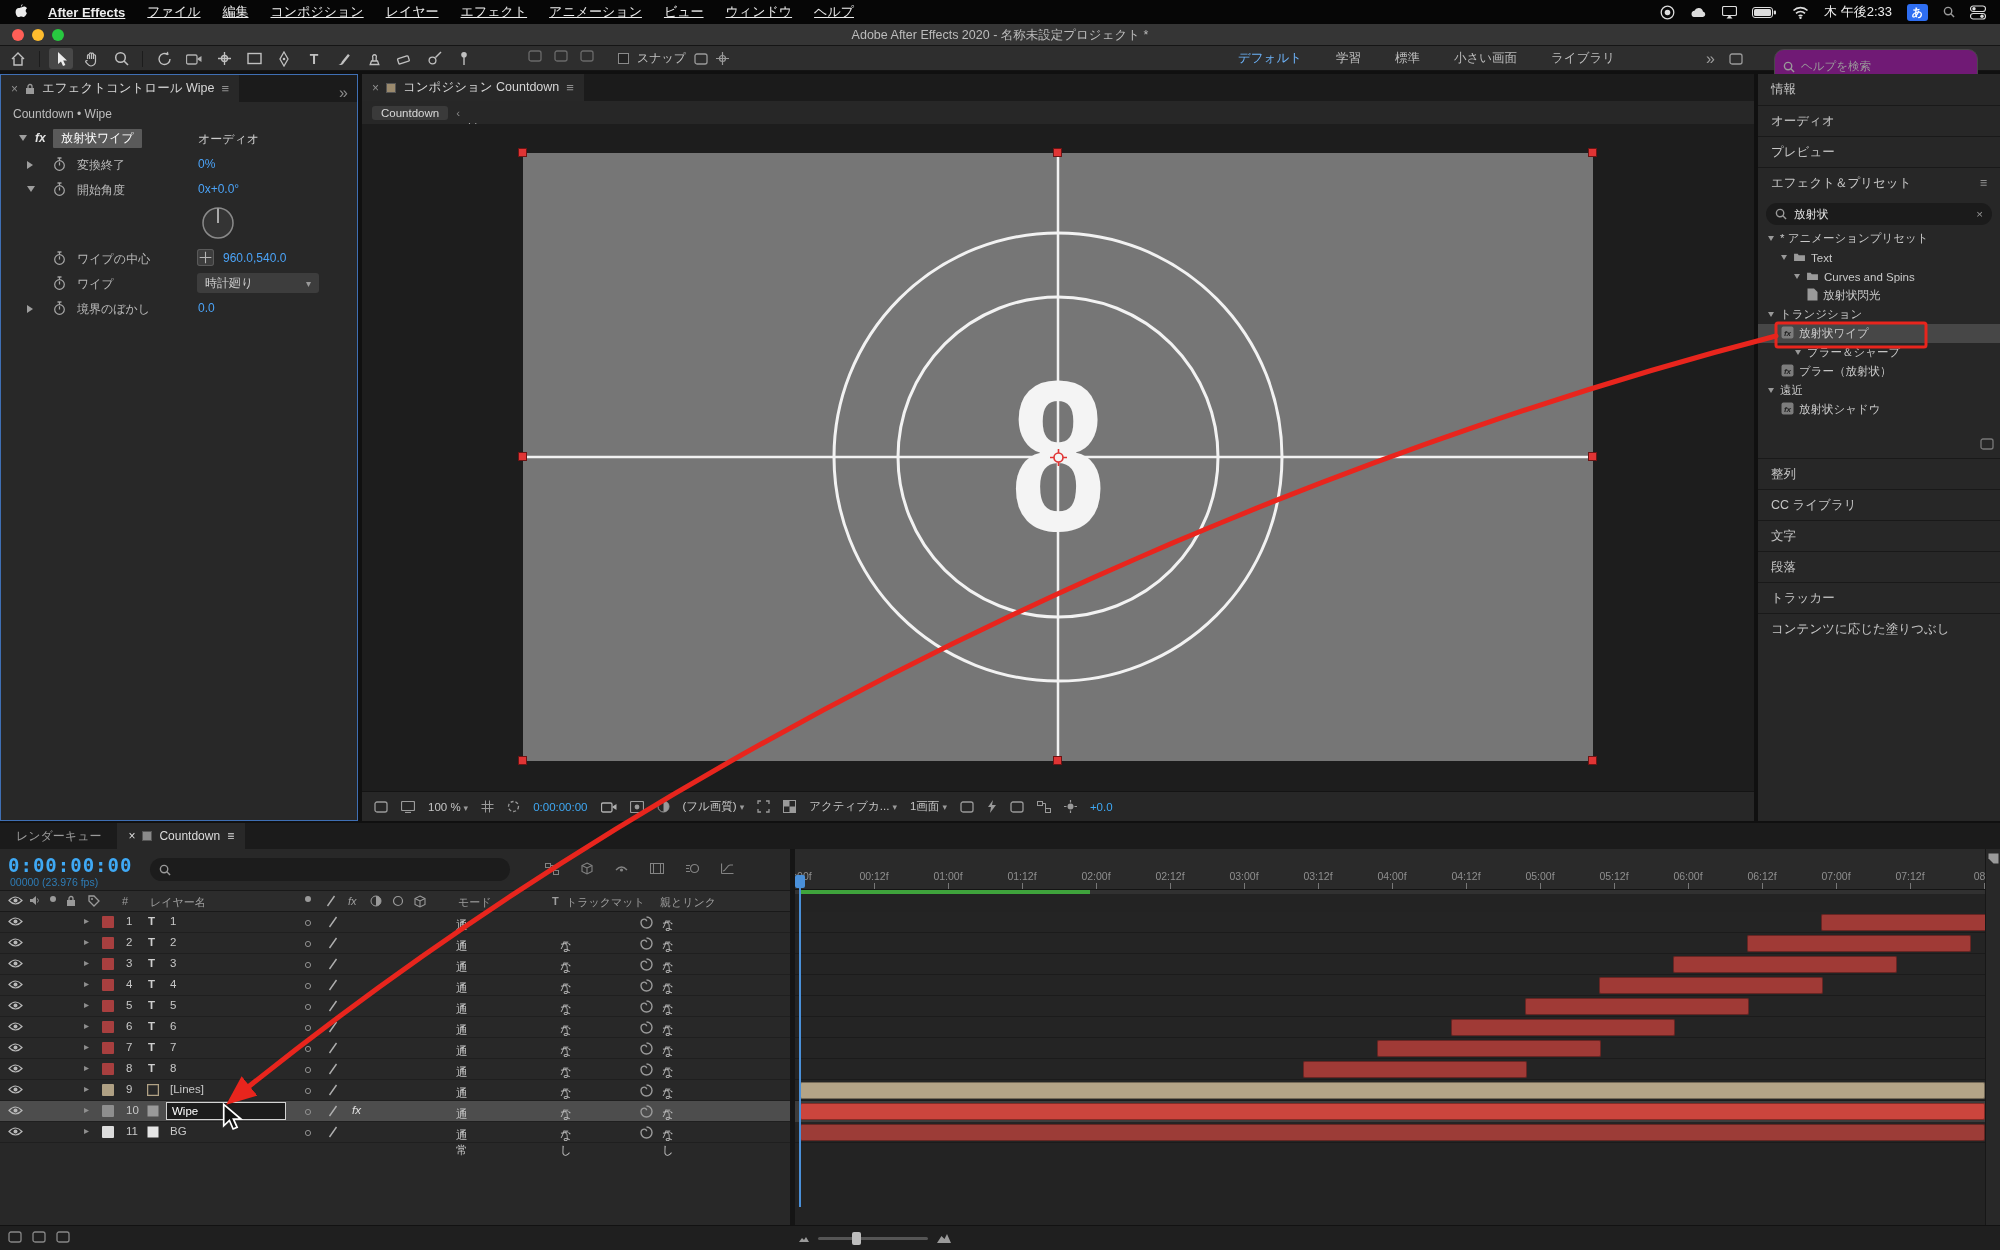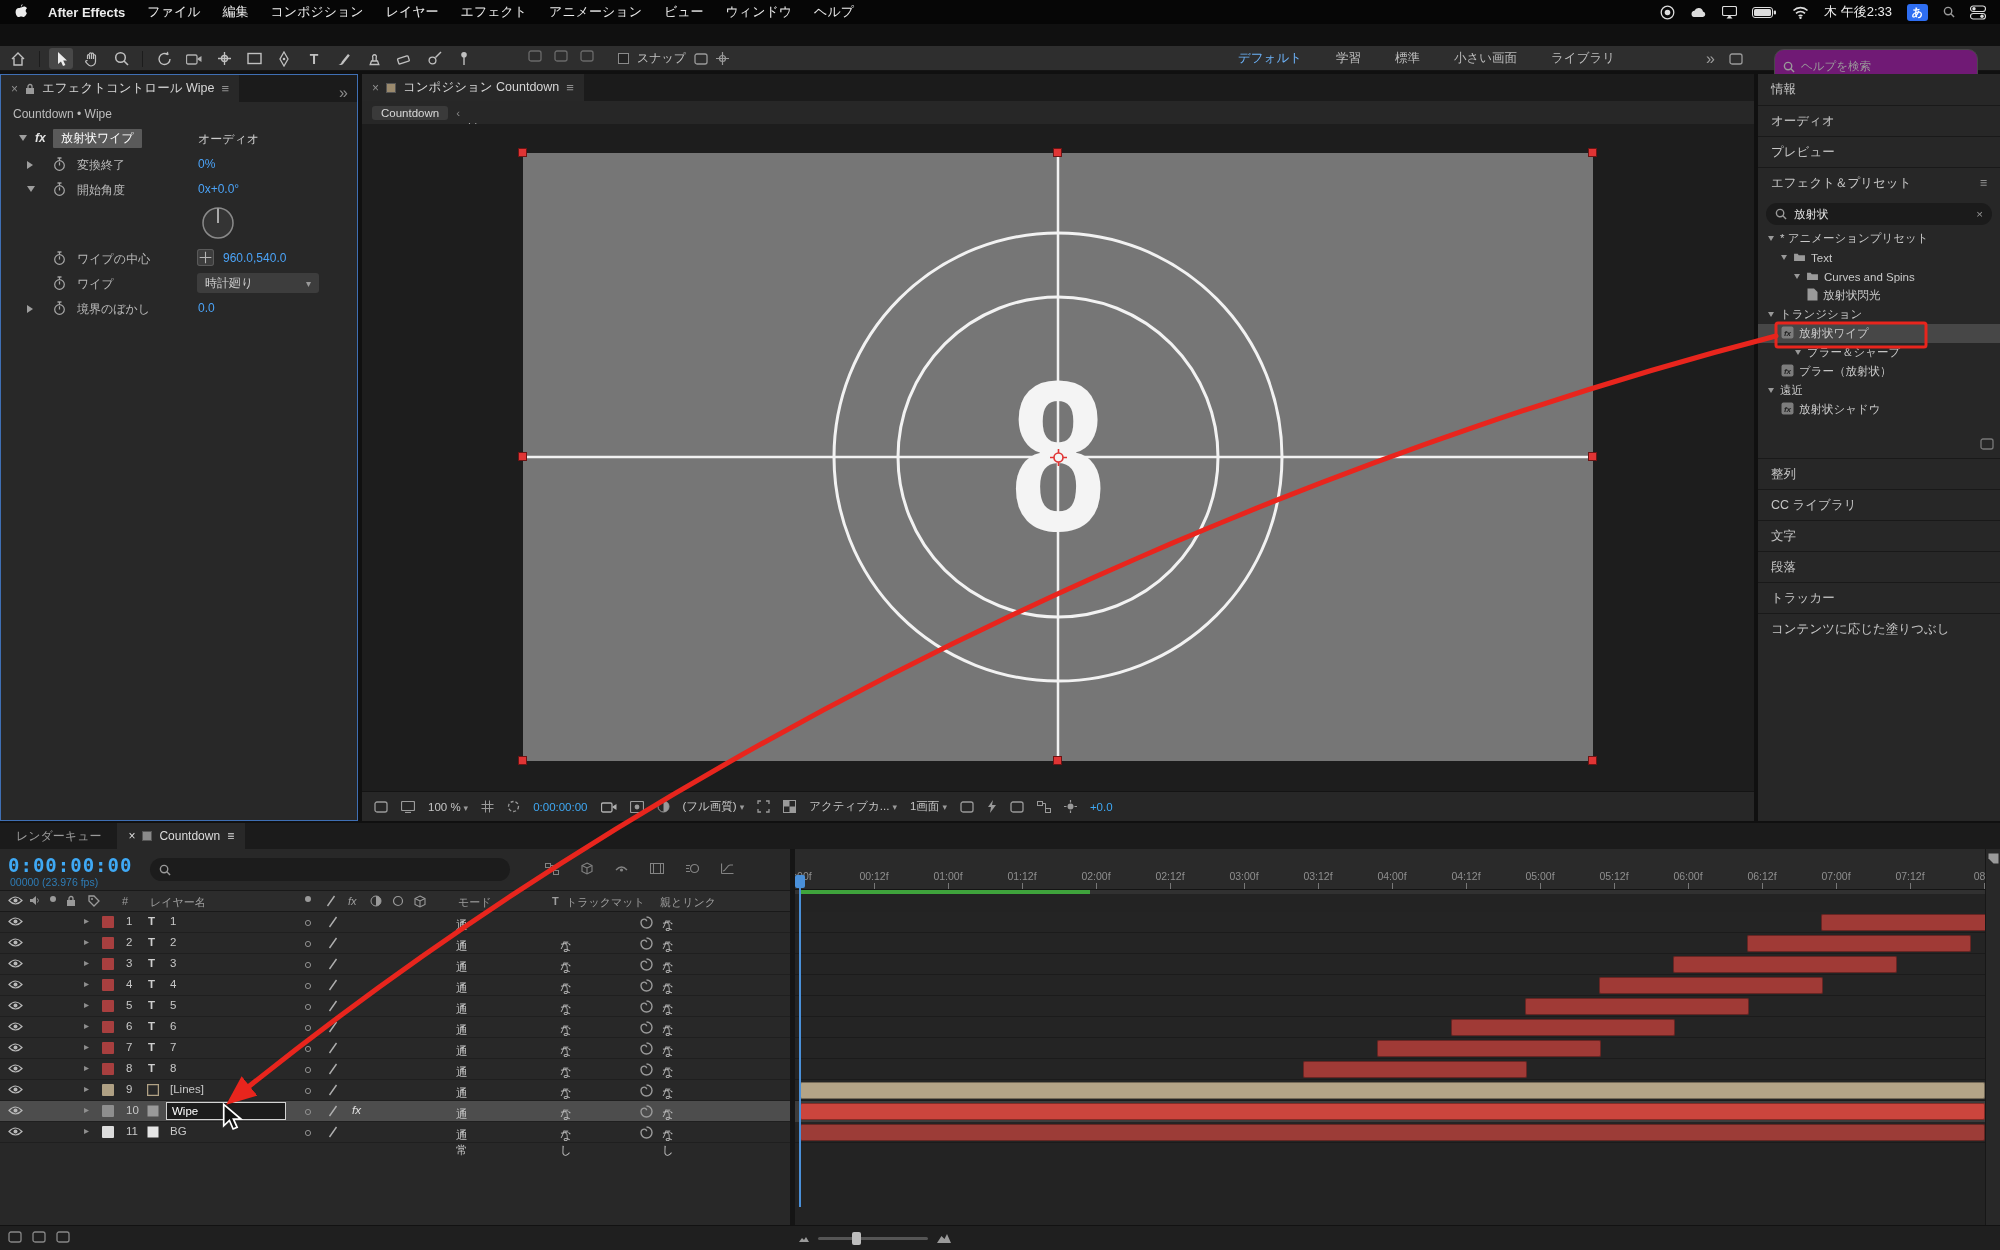--- a/index.html
+++ b/index.html
@@ -1,21 +1,21 @@
 <!DOCTYPE html>
 <html><head>
 <meta charset="utf-8">
 <style>
 *{margin:0;padding:0;box-sizing:border-box;font-family:"Liberation Sans","DejaVu Sans",sans-serif;}
 html,body{background:#000;}
 #app{position:relative;width:2000px;height:1250px;background:#101010;overflow:hidden;color:#c8c8c8;}
 
 #menubar{position:absolute;left:0;top:0;width:2000px;height:24px;background:#060606;display:flex;align-items:center;padding:0 14px;gap:20px;font-size:13px;color:#ececec;}
 #menu-items{display:flex;gap:22px;align-items:center;}
-.menu-item{white-space:nowrap;}
+.menu-item{white-space:nowrap;text-decoration:underline;}
 .menu-item.bold{font-weight:bold;}
 #menu-status{margin-left:auto;display:flex;align-items:center;gap:15px;}
 #input-badge{width:21px;height:17px;background:#2e6ef2;border-radius:3px;color:#fff;font-size:11px;display:flex;align-items:center;justify-content:center;font-weight:bold;}
 
 #titlebar{position:absolute;left:0;top:24px;width:2000px;height:22px;background:#353535;border-bottom:1px solid #151515;}
 .tl-btn{position:absolute;top:5px;width:12px;height:12px;border-radius:50%;}
 #win-title{position:absolute;left:0;right:0;top:3px;text-align:center;font-size:12.5px;color:#bcbcbc;}
 
 #toolbar{position:absolute;left:0;top:46px;width:2000px;height:25px;background:#2e2e2e;border-bottom:1px solid #141414;}
 #tools{position:absolute;left:6px;top:1px;display:flex;gap:6px;align-items:center;height:23px;}
@@ -186,20 +186,26 @@
           <svg width="16" height="15" viewBox="0 0 16 15">
             <rect x="0.5" y="1" width="15" height="5.5" rx="2.75" fill="none" stroke="#dcdcdc" stroke-width="1.1"></rect>
             <circle cx="4" cy="3.75" r="1.7" fill="#dcdcdc"></circle>
             <rect x="0.5" y="8.5" width="15" height="5.5" rx="2.75" fill="none" stroke="#dcdcdc" stroke-width="1.1"></rect>
             <circle cx="12" cy="11.25" r="1.7" fill="#dcdcdc"></circle>
           </svg>
         </span>
     </div>
   </div>
 
+  <div id="titlebar">
+    <span class="tl-btn" style="left:12px;background:#ff5f57"></span>
+    <span class="tl-btn" style="left:32px;background:#febc2e"></span>
+    <span class="tl-btn" style="left:52px;background:#28c840"></span>
+    <div id="win-title">Adobe After Effects 2020 - 名称未設定プロジェクト *</div>
+  </div>
 
   <div id="toolbar">
     <div id="tools">
         <div class="tool">
           <svg width="16" height="16" viewBox="0 0 16 16">
             <path d="M2 8 8 2l6 6M4 7v7h8V7" fill="none" stroke="#c0c0c0" stroke-width="1.4"></path>
           </svg>
         </div>
         <span class="tb-sep"></span>
         <div class="tool active">

